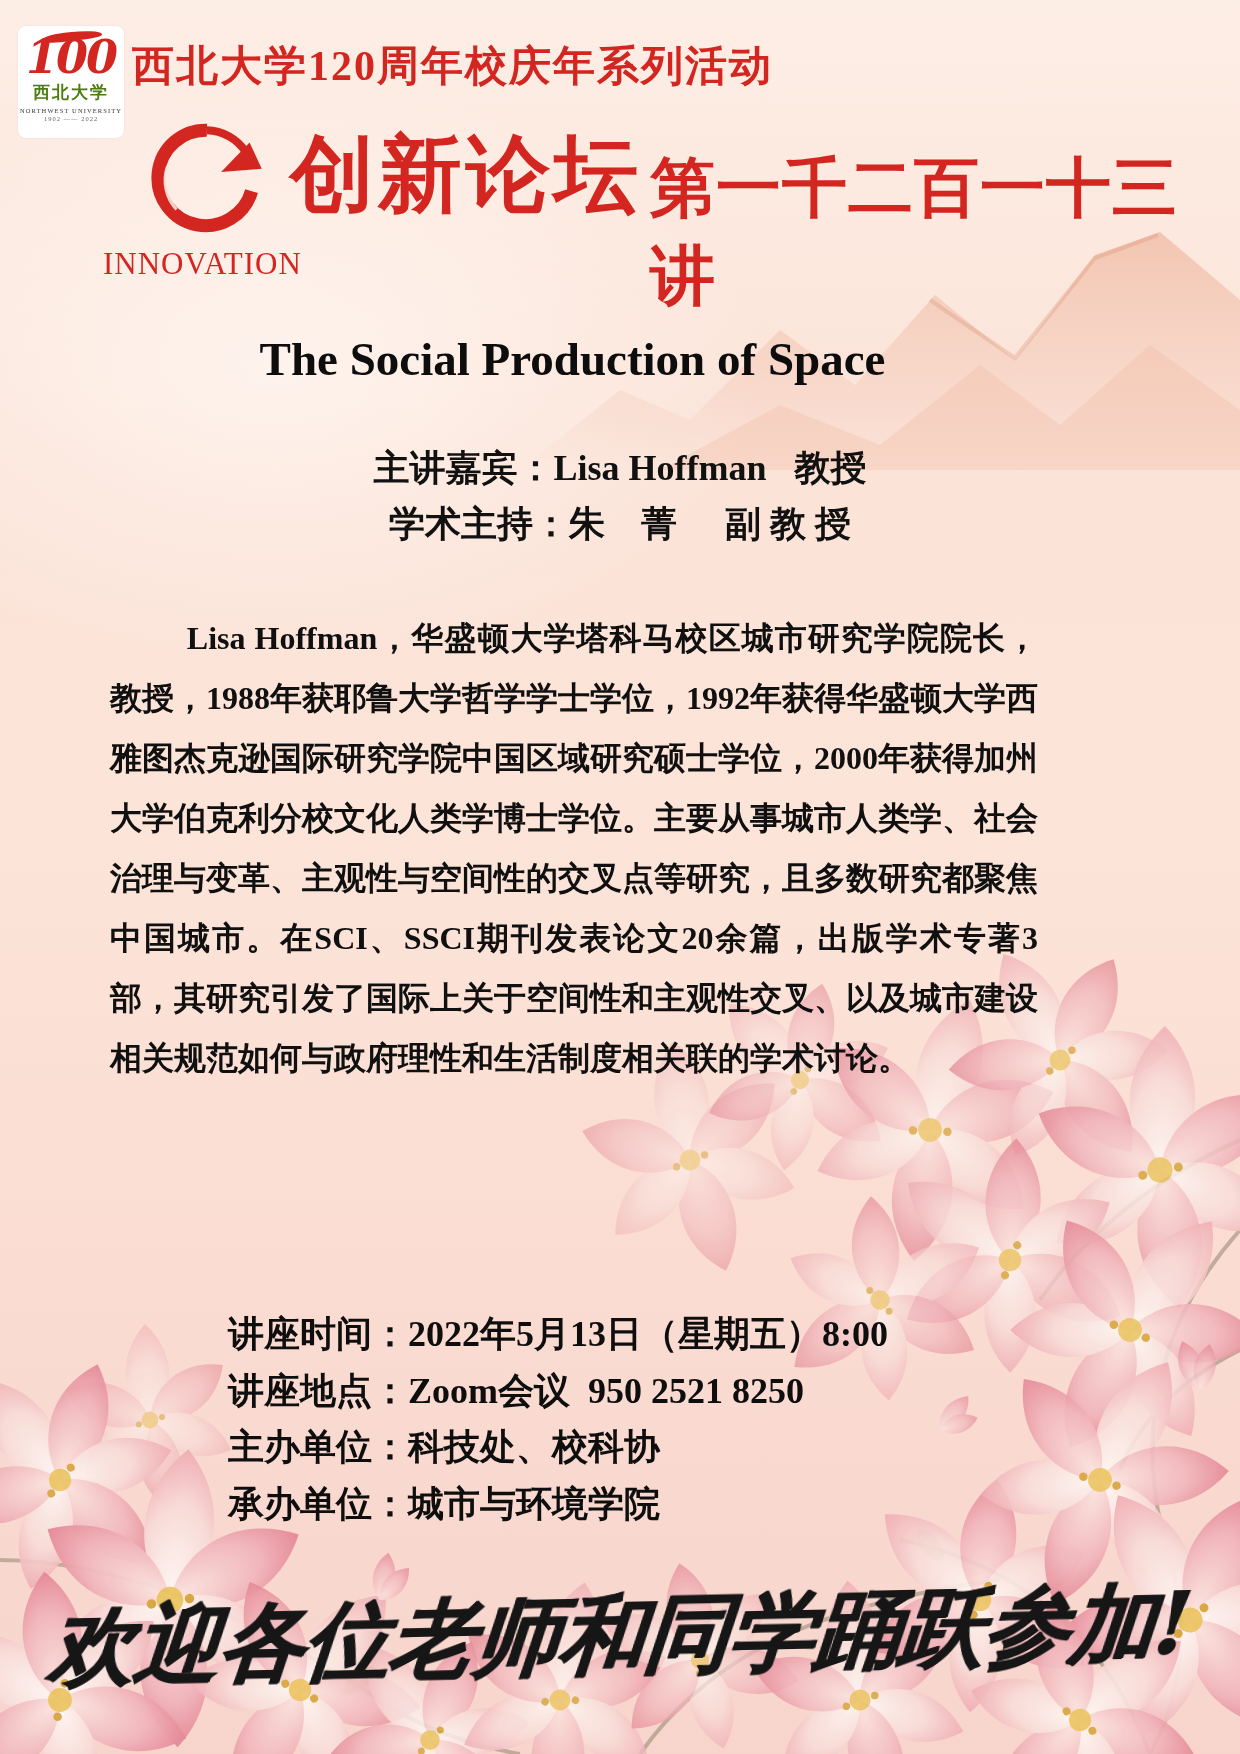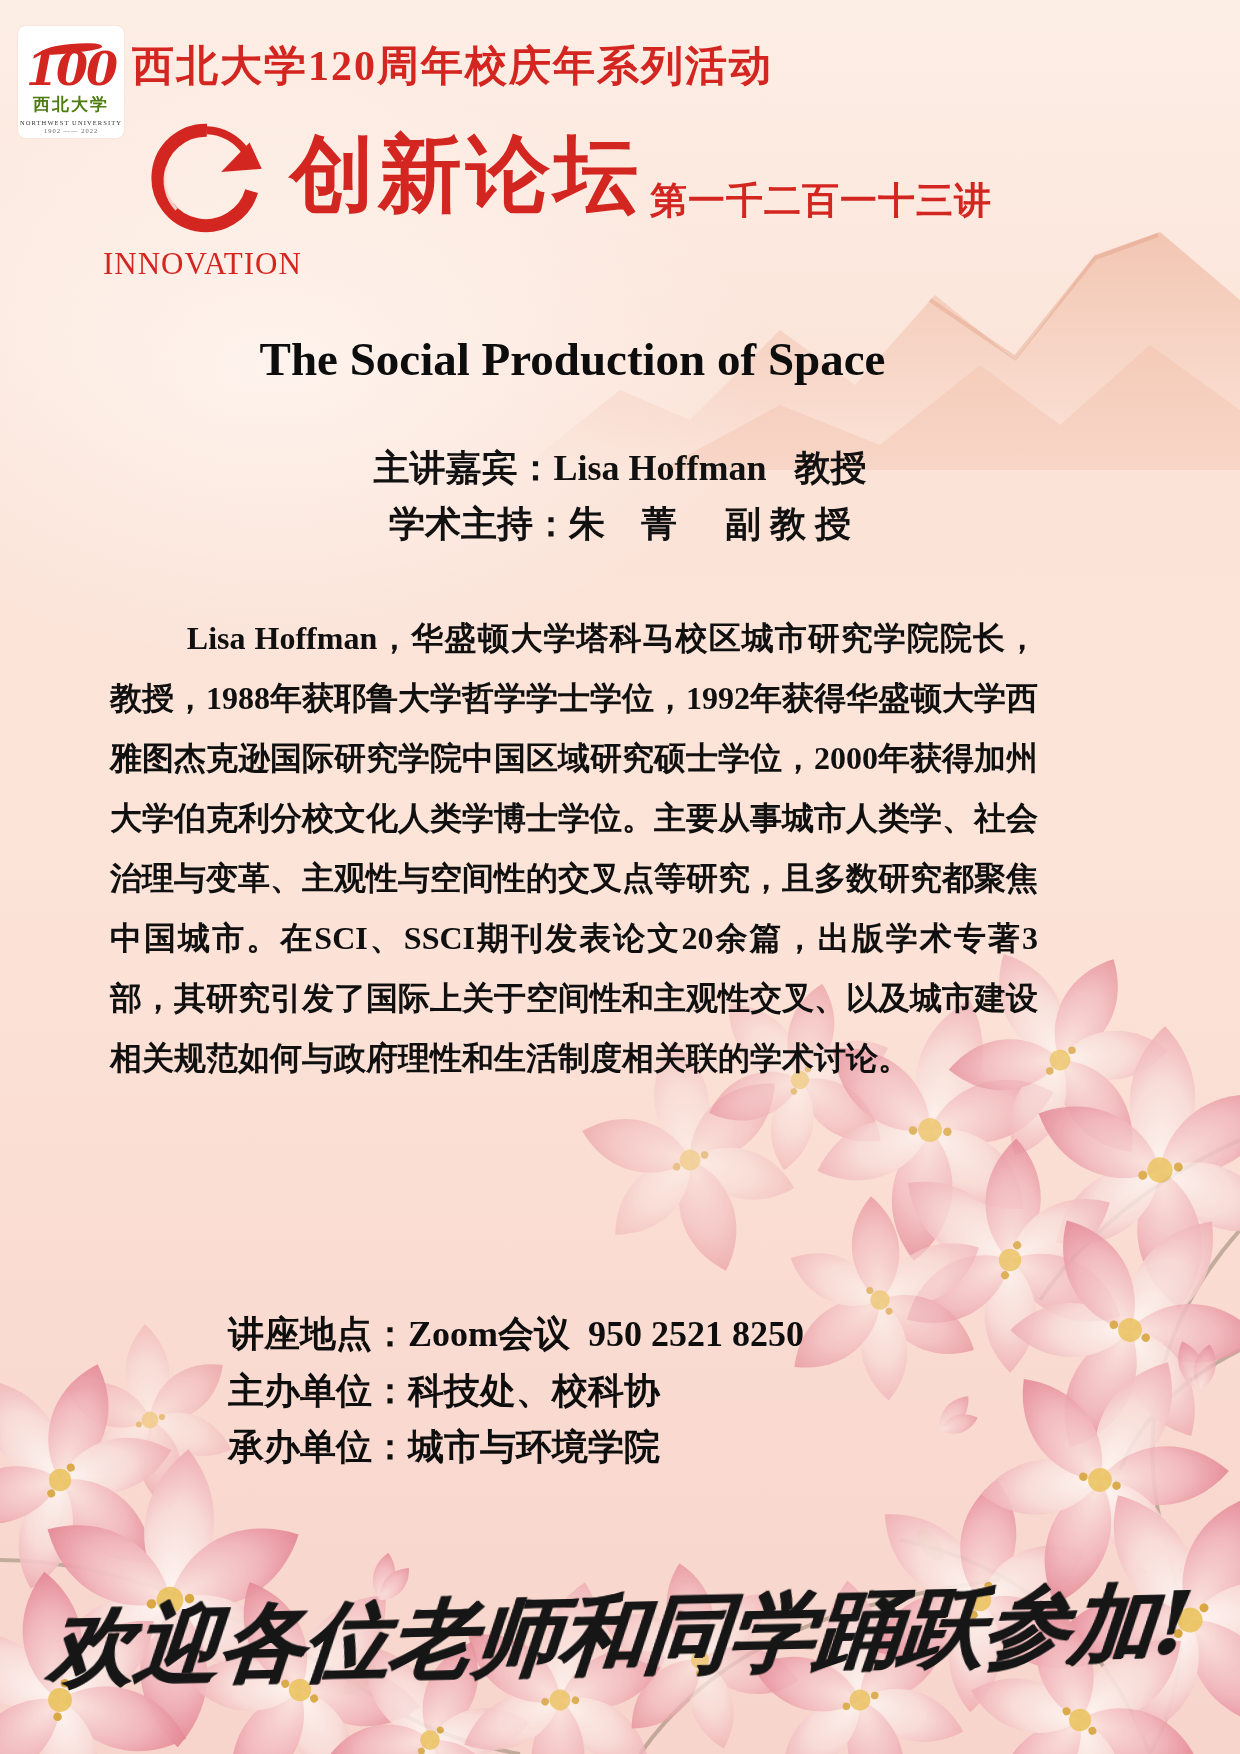--- a/index.html
+++ b/index.html
@@ -15,36 +15,36 @@
       linear-gradient(180deg,#fdeee5 0%,#fbe3d8 26%,#fce4d9 48%,#fadcd2 72%,#f7d5cc 100%);
   }
   .bg-art{position:absolute;left:0;top:0;width:1240px;height:1754px;z-index:0;pointer-events:none;}
   .layer{position:absolute;z-index:2;}
 
   
   .univ-logo{
     left:18px;top:26px;width:106px;height:112px;background:#fff;border-radius:8px;
     text-align:center;box-shadow:0 0 2px rgba(0,0,0,.08);
   }
-  .logo-100{position:relative;display:inline-block;margin-top:20px;color:#d42620;
+  .logo-100{position:relative;display:inline-block;margin-top:8px;color:#d42620;
     font:italic 700 46px/1 "DejaVu Serif",serif;letter-spacing:-2px;}
   .logo-100::before{content:"";position:absolute;left:14px;top:-2px;width:62px;height:9px;
     background:#d42620;border-radius:60% 90% 40% 60%/90% 100% 40% 60%;transform:rotate(-7deg);}
   .logo-cn{font-weight:700;font-size:17px;color:#4d7c0f;letter-spacing:2px;margin-top:1px;}
   .logo-en{font-size:6.5px;color:#333;letter-spacing:1.1px;margin-top:3px;}
   .logo-years{font-size:6.5px;color:#666;letter-spacing:1px;margin-top:1px;}
 
   .series-title{
     left:132px;top:38px;color:#d42620;font-weight:700;font-size:42px;letter-spacing:2px;
     font-family:"Liberation Serif",serif;
   }
 
   .forum-logo{left:146px;top:114px;width:132px;height:132px;}
   .forum-name{left:290px;top:118px;color:#d42620;font-weight:700;font-size:84px;letter-spacing:4px;}
-  .lecture-no{left:650px;top:176px;color:#d42620;font-weight:700;font-size:37px;letter-spacing:1px;}
+  .lecture-no{left:650px;top:144px;color:#d42620;font-weight:700;font-size:65px;letter-spacing:1px;}
   .innovation-en{left:103px;top:246px;color:#d42620;font-size:31px;letter-spacing:1px;
     font-family:"Liberation Serif",serif;}
 
   .lecture-title{
     left:0;top:332px;width:1145px;margin:0;text-align:center;color:#0d0d0d;
     font-size:47px;font-weight:700;font-family:"Liberation Serif",serif;
   }
 
   .speakers{left:0;top:440px;width:1240px;text-align:center;}
   .speakers .inner{display:inline-block;text-align:center;}
@@ -183,20 +183,21 @@
   <div class="layer speakers">
     <div class="inner">
       <div class="speaker-row"><span>主讲嘉宾：</span><span>Lisa Hoffman</span><span class="gap-s"></span><span>教授</span></div>
       <div class="speaker-row"><span>学术主持：</span><span>朱　菁</span><span class="gap-l"></span><span>副 教 授</span></div>
     </div>
   </div>
 
   <p class="layer bio">Lisa Hoffman，华盛顿大学塔科马校区城市研究学院院长，教授，1988年获耶鲁大学哲学学士学位，1992年获得华盛顿大学西雅图杰克逊国际研究学院中国区域研究硕士学位，2000年获得加州大学伯克利分校文化人类学博士学位。主要从事城市人类学、社会治理与变革、主观性与空间性的交叉点等研究，且多数研究都聚焦中国城市。在SCI、SSCI期刊发表论文20余篇，出版学术专著3部，其研究引发了国际上关于空间性和主观性交叉、以及城市建设相关规范如何与政府理性和生活制度相关联的学术讨论。</p>
 
   <div class="layer details">
+    <div class="detail-row"><span>讲座时间：</span><span>2022年5月13日（星期五）8:00</span></div>
     <div class="detail-row"><span>讲座地点：</span><span>Zoom会议  950 2521 8250</span></div>
     <div class="detail-row"><span>主办单位：</span><span>科技处、校科协</span></div>
     <div class="detail-row"><span>承办单位：</span><span>城市与环境学院</span></div>
   </div>
 
   <div class="layer welcome">欢迎各位老师和同学踊跃参加!</div>
 
 </div>
 
 </body></html>

